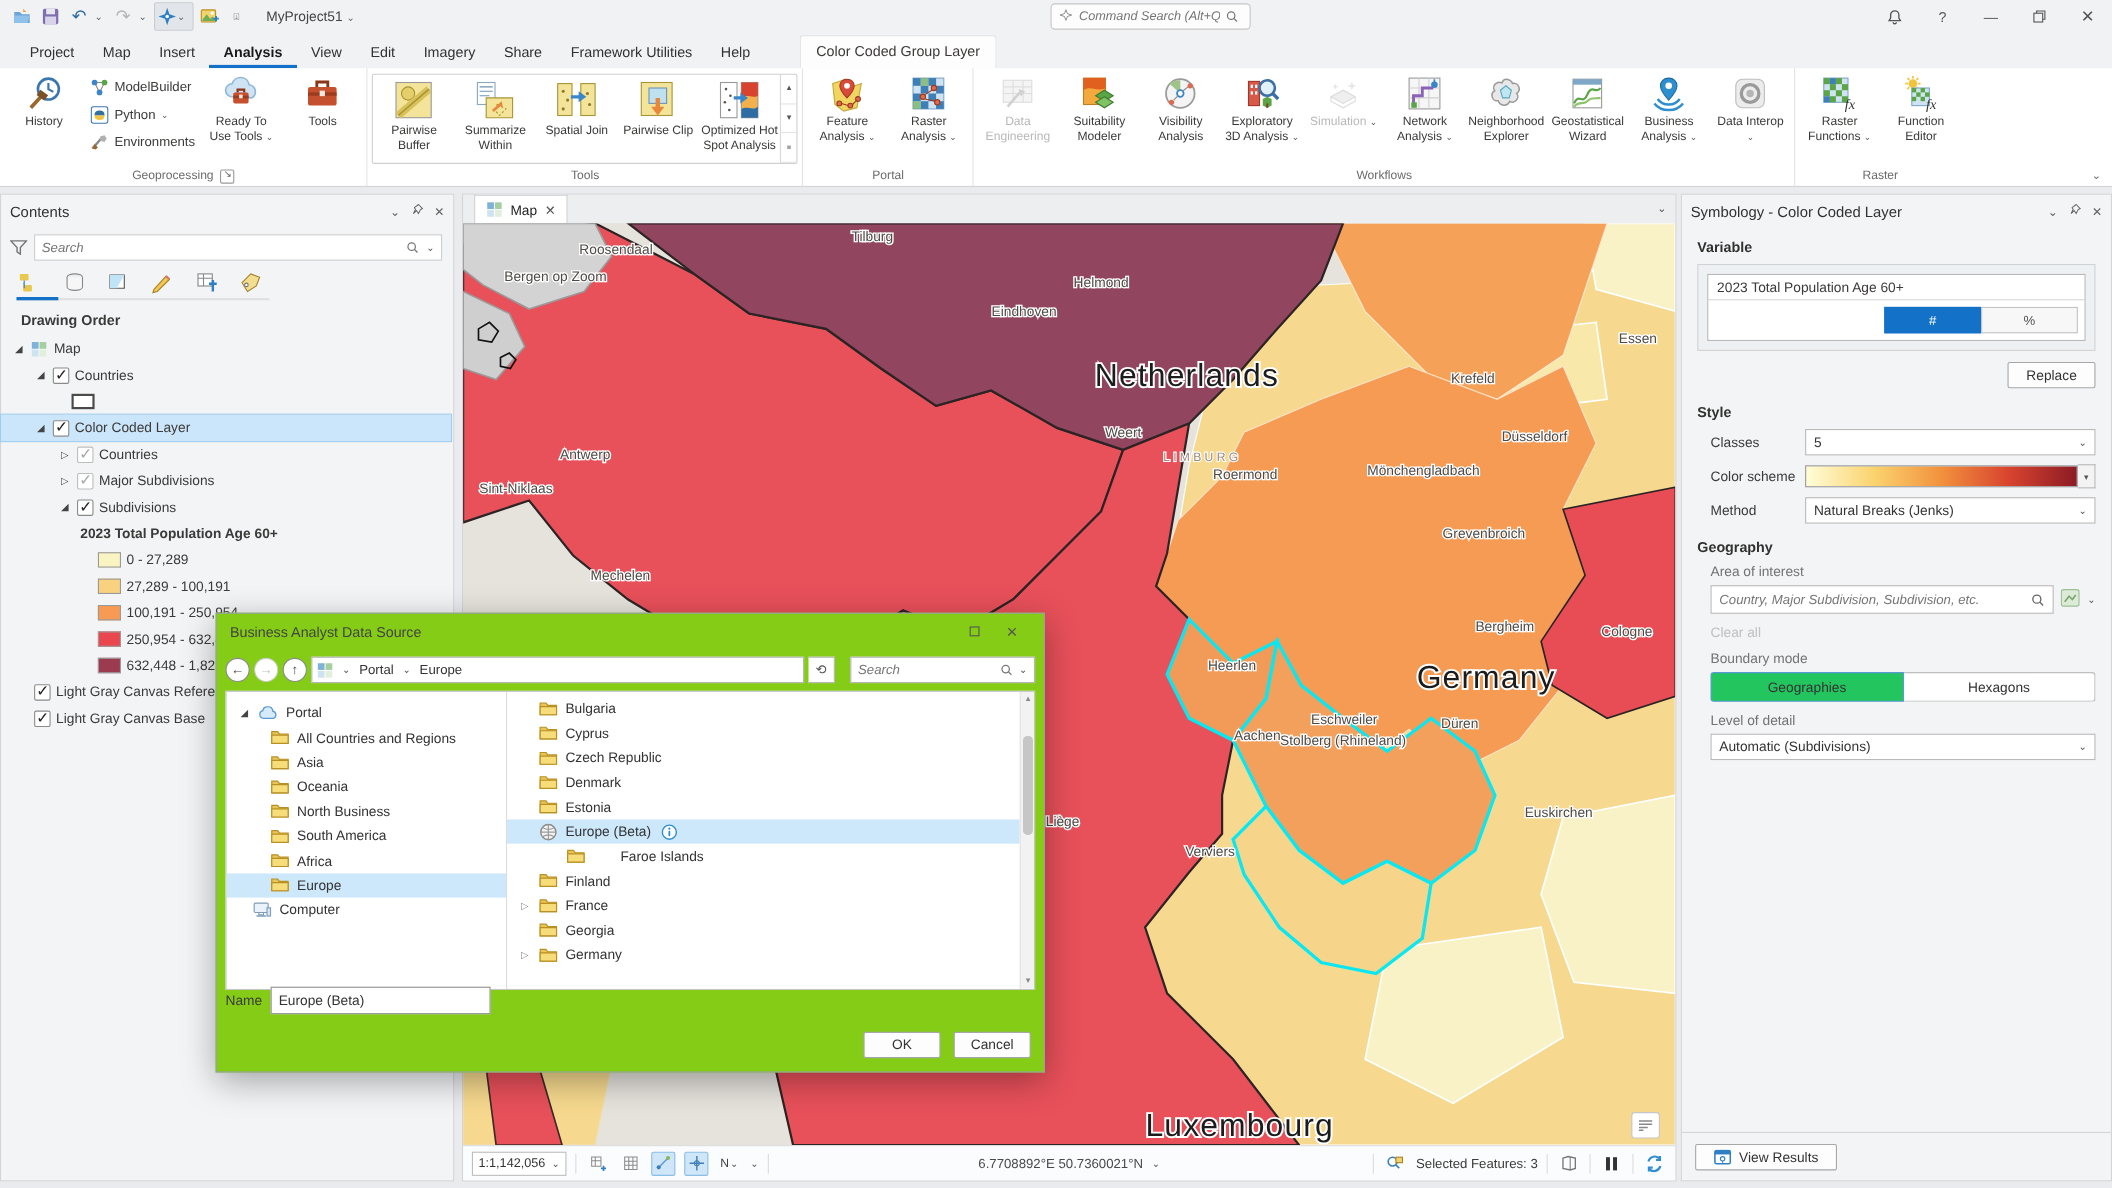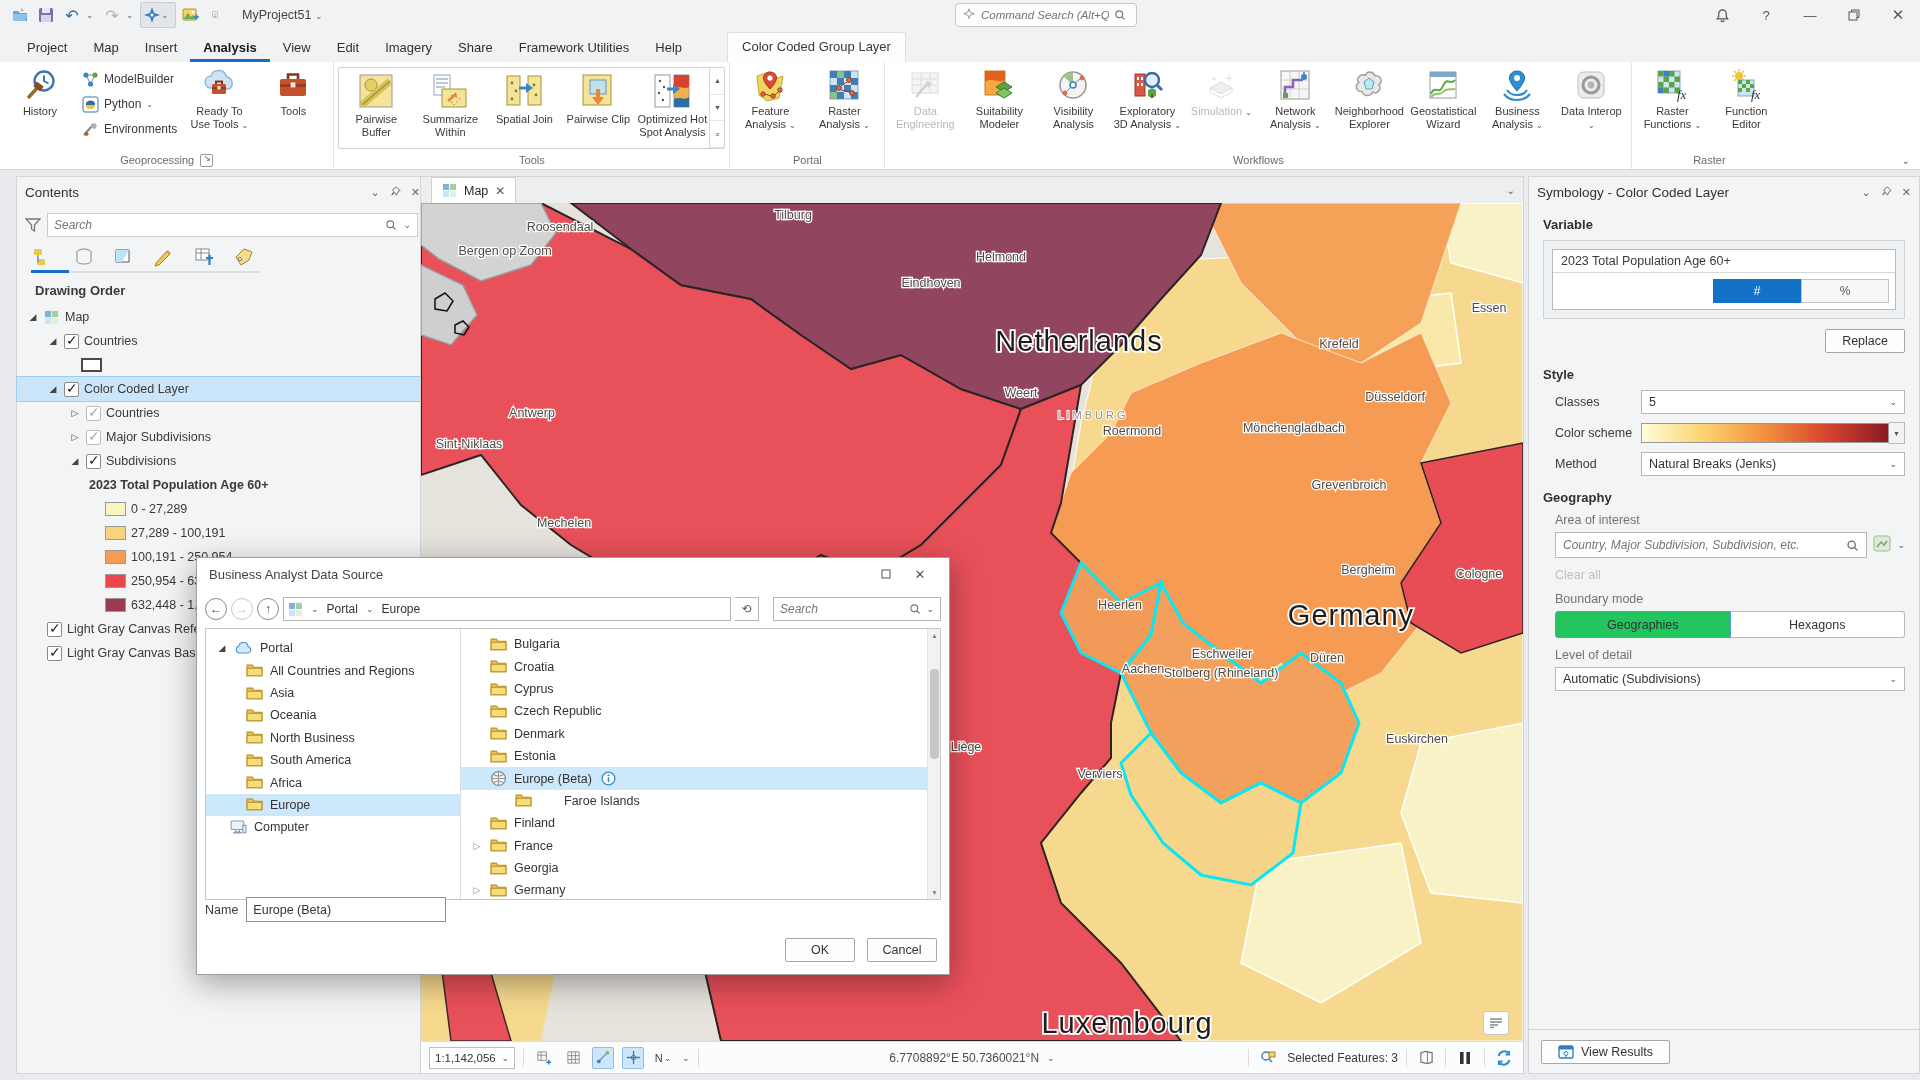--- a/index.html
+++ b/index.html
@@ -47,21 +47,21 @@
   .launcher { width:13px; height:13px; border:1px solid #999; border-radius:2px; position:relative; }
   .launcher::after { content:"↘"; position:absolute; left:2px; top:-2px; font-size:9px; color:#666; }
   #ribbon-collapse { position:absolute; right:10px; bottom:3px; color:#666; font-size:10px; }
 
   
   .panel { position:absolute; background:#f2f4f6; border:1px solid #d5d5d5; }
   .panel-header { height:30px; display:flex; align-items:center; padding:0 8px; font-size:13.5px; color:#323130; }
   .panel-hicons { margin-left:auto; display:flex; gap:10px; color:#666; font-size:11px; align-items:center; }
 
   
-  #contents { left:16px; top:176px; width:413px; height:898px; }
+  #contents { left:0; top:176px; width:413px; height:898px; }
   #contents-search { position:absolute; left:8px; top:36px; right:10px; height:24px; display:flex; align-items:center; gap:6px; }
   #contents-search .searchbox { flex:1; height:24px; background:#fff; border:1px solid #cdcdcd; display:flex; align-items:center; padding:0 6px; gap:6px; }
   #contents-search input { flex:1; border:none; outline:none; font-style:italic; color:#8a8a8a; font-size:12px; background:transparent; font-family:"Liberation Sans",sans-serif; }
   #contents-tools { position:absolute; left:14px; top:68px; display:flex; gap:14px; align-items:center; }
   #contents-tools .ctool { width:26px; height:24px; display:flex; align-items:center; justify-content:center; }
   #ct-underline { position:absolute; left:14px; top:94px; width:230px; height:2px; background:#e0e0e0; }
   #ct-underline::before { content:""; position:absolute; left:0; top:-1px; width:38px; height:3px; background:#1471c8; }
   #drawing-order { position:absolute; left:18px; top:106px; font-weight:bold; font-size:13px; color:#3b3a39; }
   #layer-tree { position:absolute; left:0; top:128px; right:2px; }
   .trow { height:24px; display:flex; align-items:center; gap:5px; font-size:12.5px; color:#3b3a39; position:relative; }
@@ -117,21 +117,21 @@
   #clear-all { margin:10px 0 0 12px; color:#c0c0c0; font-size:12.5px; }
   #boundary-seg { display:flex; margin:4px 0 4px 12px; }
   .bseg { flex:1; height:27px; display:flex; align-items:center; justify-content:center; font-size:12.5px; background:#fff; border:1px solid #b9b9b9; color:#333; }
   .bseg.on { background:#22c55e; border-color:#5a9bd5; border-radius:3px 0 0 3px; }
   .bseg.off { border-left:none; border-radius:0 3px 3px 0; }
   #lod-select { margin-left:12px; }
   #sym-footer { height:44px; border-top:1px solid #d5d5d5; display:flex; align-items:center; padding:0 12px; }
   #view-results { display:flex; align-items:center; gap:7px; }
 
   
-  #dialog { position:absolute; left:196px; top:557px; width:754px; height:418px; background:#ffffff; border:1px solid #9aa0a6; box-shadow:0 8px 30px rgba(0,0,0,.35); }
+  #dialog { position:absolute; left:196px; top:557px; width:754px; height:418px; background:#84cc16; border:1px solid #9aa0a6; box-shadow:0 8px 30px rgba(0,0,0,.35); }
   #dlg-title { height:32px; display:flex; align-items:center; padding:0 12px; font-size:13px; color:#444; }
   #dlg-title .win-btn { width:34px; height:26px; }
   #dlg-nav { position:absolute; left:8px; top:38px; right:8px; height:26px; display:flex; align-items:center; gap:4px; }
   .navcirc { width:22px; height:22px; border:1px solid #8a8a8a; border-radius:50%; display:flex; align-items:center; justify-content:center; color:#444; font-size:12px; background:#fff; }
   .navcirc.dis { border-color:#c9c9c9; color:#c0c0c0; }
   #crumb-bar { flex:1; height:24px; background:#fff; border:1px solid #b5b5b5; display:flex; align-items:center; padding:0 4px; gap:8px; font-size:12px; color:#333; }
   #crumb-refresh { width:24px; height:24px; border:1px solid #b5b5b5; border-left:none; background:#fff; display:flex; align-items:center; justify-content:center; color:#555; }
   #dlg-search { width:168px; height:24px; background:#fff; border:1px solid #b5b5b5; display:flex; align-items:center; padding:0 6px; gap:5px; }
   #dlg-search input { flex:1; width:90px; border:none; outline:none; font-style:italic; font-size:12px; color:#8a8a8a; background:transparent; font-family:"Liberation Sans",sans-serif; }
   #dlg-body { position:absolute; left:8px; top:70px; right:8px; height:272px; background:#fff; border:1px solid #c6c6c6; display:flex; }
@@ -1106,30 +1106,20 @@
           <span>Bulgaria</span>
         </div>
         <div class="drow" style="margin-right: 13px;">
           <span class="texp" style="color:#888"></span>
           <span style="width:17px;display:inline-flex">
             <svg viewBox="0 0 16 14">
               <path d="M1 2h5l1.5 2H15v8H1z" fill="#e8c556" stroke="#b99022"></path>
               <path d="M1 5h14v7H1z" fill="#f6dd7a" stroke="#b99022"></path>
             </svg>
           </span>
-          <span>Croatia</span>
-        </div>
-        <div class="drow" style="margin-right: 13px;">
-          <span class="texp" style="color:#888"></span>
-          <span style="width:17px;display:inline-flex">
-            <svg viewBox="0 0 16 14">
-              <path d="M1 2h5l1.5 2H15v8H1z" fill="#e8c556" stroke="#b99022"></path>
-              <path d="M1 5h14v7H1z" fill="#f6dd7a" stroke="#b99022"></path>
-            </svg>
-          </span>
           <span>Cyprus</span>
         </div>
         <div class="drow" style="margin-right: 13px;">
           <span class="texp" style="color:#888"></span>
           <span style="width:17px;display:inline-flex">
             <svg viewBox="0 0 16 14">
               <path d="M1 2h5l1.5 2H15v8H1z" fill="#e8c556" stroke="#b99022"></path>
               <path d="M1 5h14v7H1z" fill="#f6dd7a" stroke="#b99022"></path>
             </svg>
           </span>

